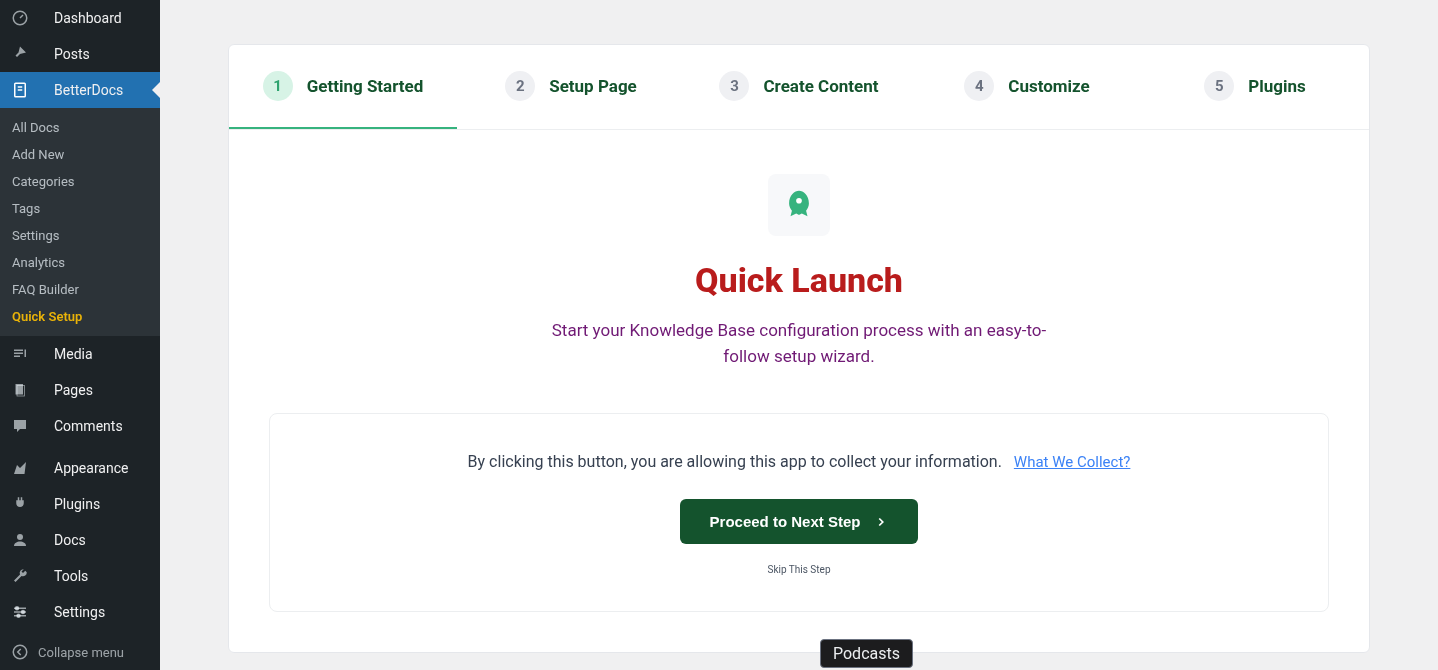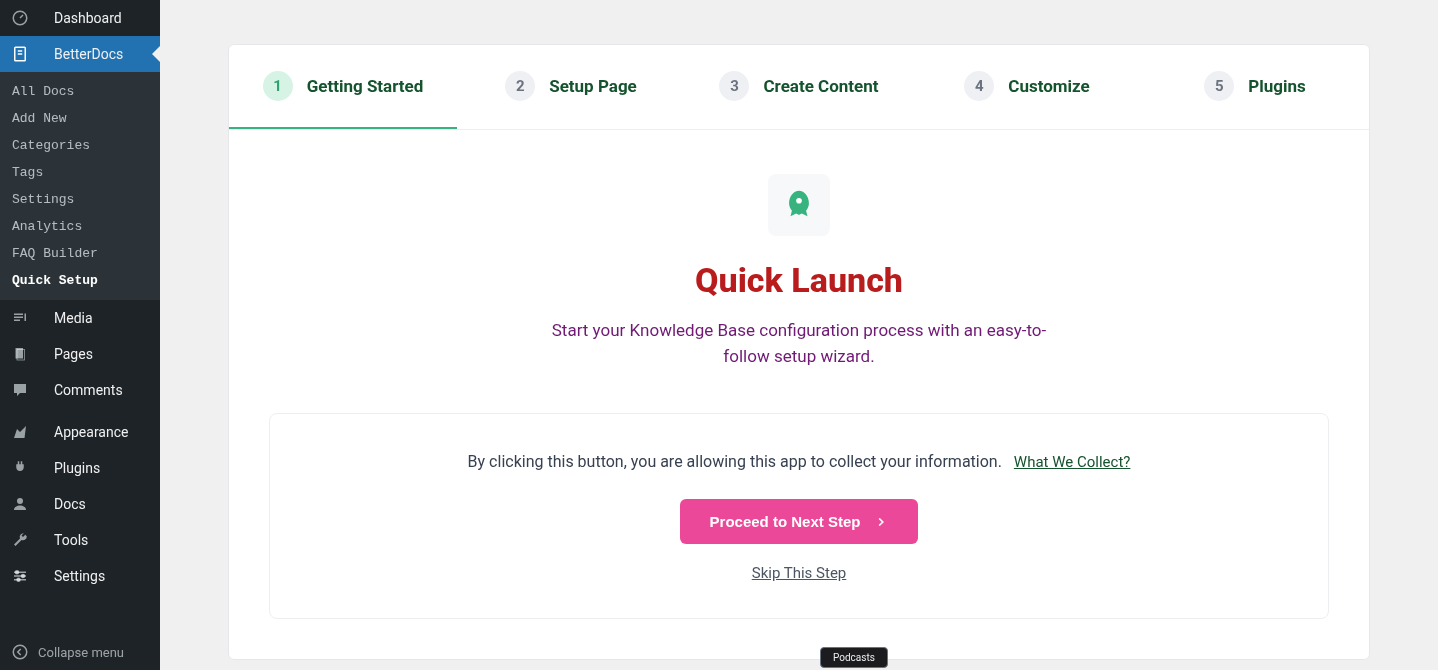--- a/index.html
+++ b/index.html
@@ -7,62 +7,70 @@
   .layout { display:flex; height:100%; }
   
   .sidebar { width:160px; background:#1d2327; color:#f0f0f1; display:flex; flex-direction:column; font-size:14px; overflow:hidden; }
   .menu-item { display:flex; align-items:center; gap:24px; padding:8px 10px; color:#f0f0f1; cursor:pointer; }
   .menu-item.separator-top { margin-top:6px; }
   .menu-item .ico { width:20px; height:20px; display:flex; align-items:center; justify-content:center; color:rgba(240,246,252,.6); flex-shrink:0; }
   .menu-item .lbl { color:#f0f0f1; }
   .menu-item.active { background:#2271b1; color:#fff; position:relative; }
   .menu-item.active .ico { color:#fff; }
   .menu-item.active::after { content:""; position:absolute; right:0; top:50%; transform:translateY(-50%); border-top:8px solid transparent; border-bottom:8px solid transparent; border-right:8px solid #f0f0f1; }
-  .submenu { background:#2c3338; padding:6px 0;font-family:Liberation Mono, monospace; }
+  .submenu { background:#2c3338; padding:6px 0; }
   .submenu-item { padding:6px 12px; color:rgba(240,246,252,.7); font-size:13px; cursor:pointer; }
-  .submenu-item.current { color:#ffffff; font-weight:600; }
+  .submenu-item.current { color:#eab308; font-weight:600; }
   .collapse { display:flex; align-items:center; gap:8px; padding:8px 10px; color:rgba(240,246,252,.6); font-size:13px; cursor:pointer; margin-top:auto; }
   .collapse .ico { width:20px; height:20px; display:flex; align-items:center; justify-content:center; }
   
   .main { flex:1; overflow:auto; }
   .wizard-card { background:#fff; border-radius:6px; margin:44px 68px 20px 68px; border:1px solid #e5e7eb; }
   .steps { display:flex; border-bottom:1px solid #eceef0; }
   .step { flex:1; display:flex; align-items:center; justify-content:center; gap:14px; padding:26px 10px; cursor:pointer; border-bottom:2px solid transparent; }
   .step.active { border-bottom-color:#36b37e; }
   .step-num { width:30px; height:30px; border-radius:50%; background:#eff0f3; color:#6b7280; font-weight:700; display:flex; align-items:center; justify-content:center; font-size:15px; }
   .step.active .step-num { background:#d7f3e6; color:#2ea36f; }
   .step-label { font-weight:700; font-size:17px; color:#14532d; }
   .wizard-body { padding:44px 40px 40px; text-align:center; }
   .rocket-box { width:62px; height:62px; border-radius:8px; background:#f7f8fa; display:flex; align-items:center; justify-content:center; margin:0 auto 24px; }
   .title { font-size:34px; font-weight:800; color:#b91c1c; margin-bottom:18px; }
   .subtitle { color:#701a75; font-size:17px; line-height:1.5; max-width:520px; margin:0 auto; }
   .consent-box { border:1px solid #eceef0; border-radius:8px; margin:44px auto 0; padding:38px 40px 36px; max-width:1060px; }
   .consent-text { color:#374151; font-size:16px; }
-  .consent-link { color:#14532d; text-decoration:underline; font-size:15px; margin-left:8px; cursor:pointer; }
-  .proceed-btn { background:#ec4899; color:#fff; border:none; border-radius:6px; padding:14px 30px; font-size:15px; font-weight:600; display:inline-flex; align-items:center; gap:14px; margin-top:28px; cursor:pointer;justify-content:space-between; }
+  .consent-link { color:#3b82f6; text-decoration:underline; font-size:15px; margin-left:8px; cursor:pointer; }
+  .proceed-btn { background:#14532d; color:#fff; border:none; border-radius:6px; padding:14px 30px; font-size:15px; font-weight:600; display:inline-flex; align-items:center; gap:14px; margin-top:28px; cursor:pointer;justify-content:space-between; }
   .proceed-btn svg { stroke:#fff; }
-  .skip-link { display:block; margin-top:20px; color:#4b5563; text-decoration:underline; font-size:15px; cursor:pointer; }
+  .skip-link { display:block; margin-top:20px; color:#4b5563; font-size:10px; cursor:pointer; }
   
-  .podcasts-tip { position:absolute; left:820px; bottom:2px; background:#1c1c1e; color:#eceef0; border:1px solid #6b7280; border-radius:4px; padding:4px 12px; font-size:10px; }
+  .podcasts-tip { position:absolute; left:820px; bottom:2px; background:#1c1c1e; color:#eceef0; border:1px solid #6b7280; border-radius:4px; padding:4px 12px; font-size:16px; }
   svg { display:block; }
 </style>
 </head>
 <body>
 
 <div class="layout">
   <div class="sidebar">
     <div id="main-items">
         <div class="menu-item">
           <span class="ico">
             <svg width="18" height="18" viewBox="0 0 24 24" fill="currentColor">
               <circle cx="12" cy="12" r="9" fill="none" stroke="currentColor" stroke-width="2"></circle>
               <path d="M12 12 L16 8" stroke="currentColor" stroke-width="2"></path>
             </svg>
           </span>
           <span class="lbl">Dashboard</span>
+        </div>
+        <div class="menu-item">
+          <span class="ico">
+            <svg width="18" height="18" viewBox="0 0 24 24" fill="currentColor">
+              <path d="M14 4l6 6-8 2-4 4-2-2 4-4 2-8z"></path>
+            </svg>
+          </span>
+          <span class="lbl">Posts</span>
         </div>
         <div class="menu-item active">
           <span class="ico">
             <svg width="18" height="18" viewBox="0 0 24 24" fill="none" stroke="currentColor" stroke-width="2">
               <rect x="5" y="3" width="14" height="18" rx="1"></rect>
               <line x1="9" y1="8" x2="15" y2="8"></line>
               <line x1="9" y1="12" x2="15" y2="12"></line>
             </svg>
           </span>
           <span class="lbl">BetterDocs</span>

